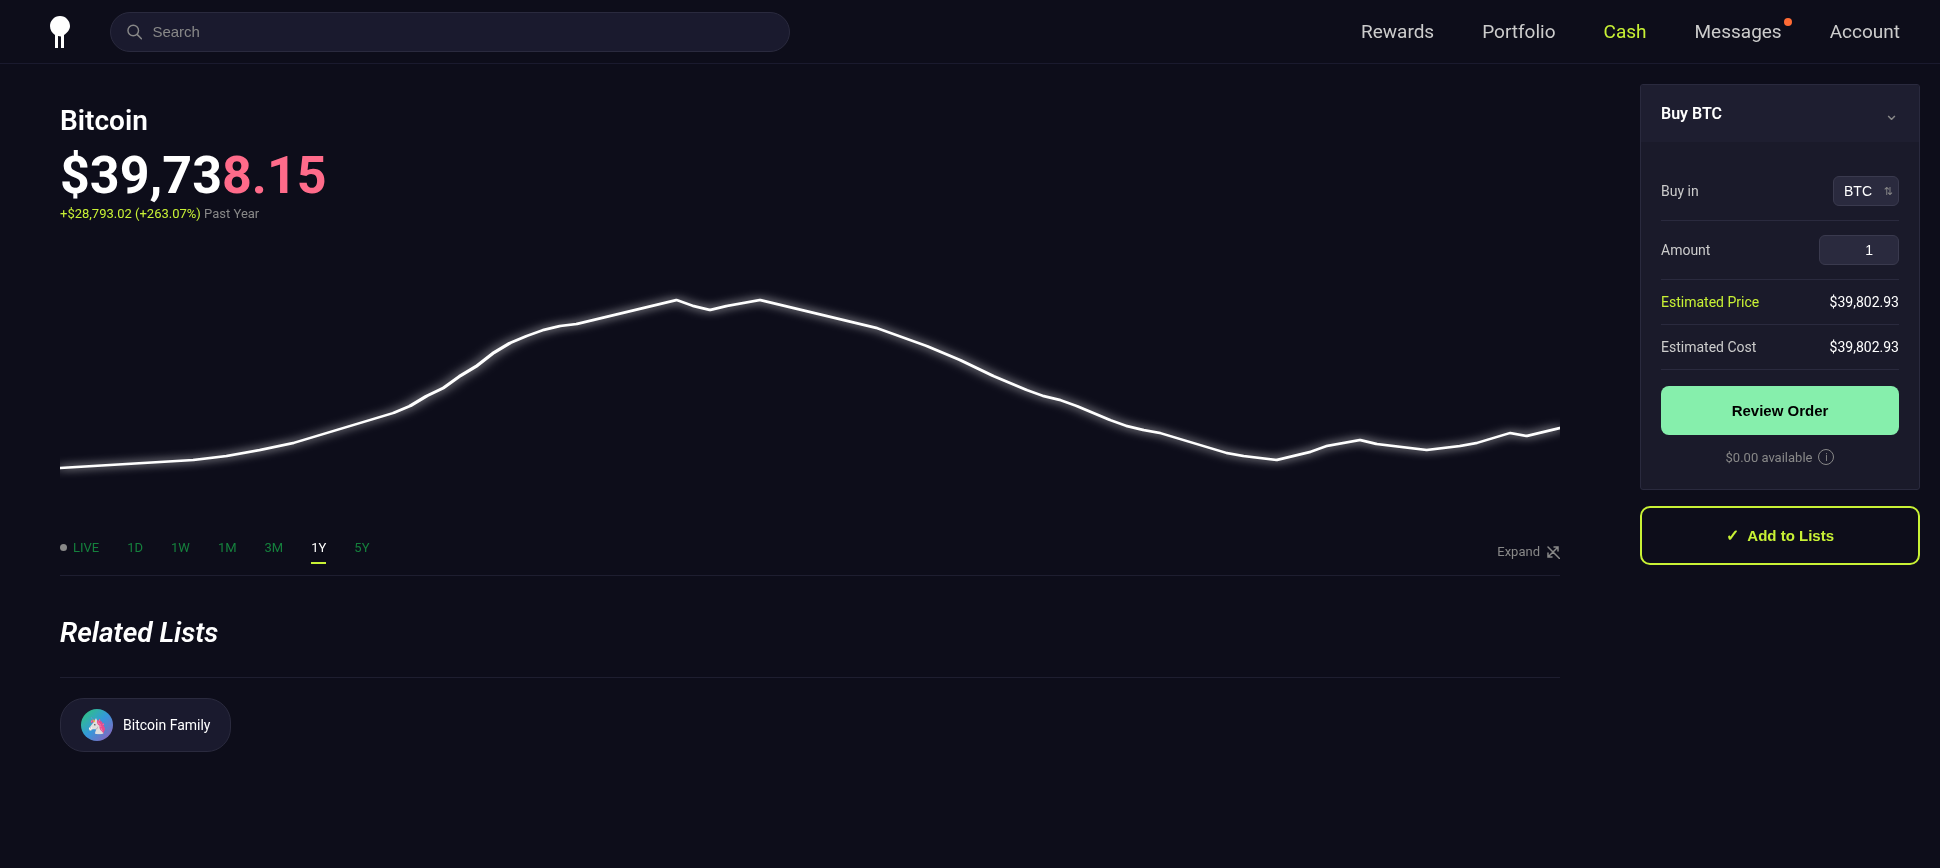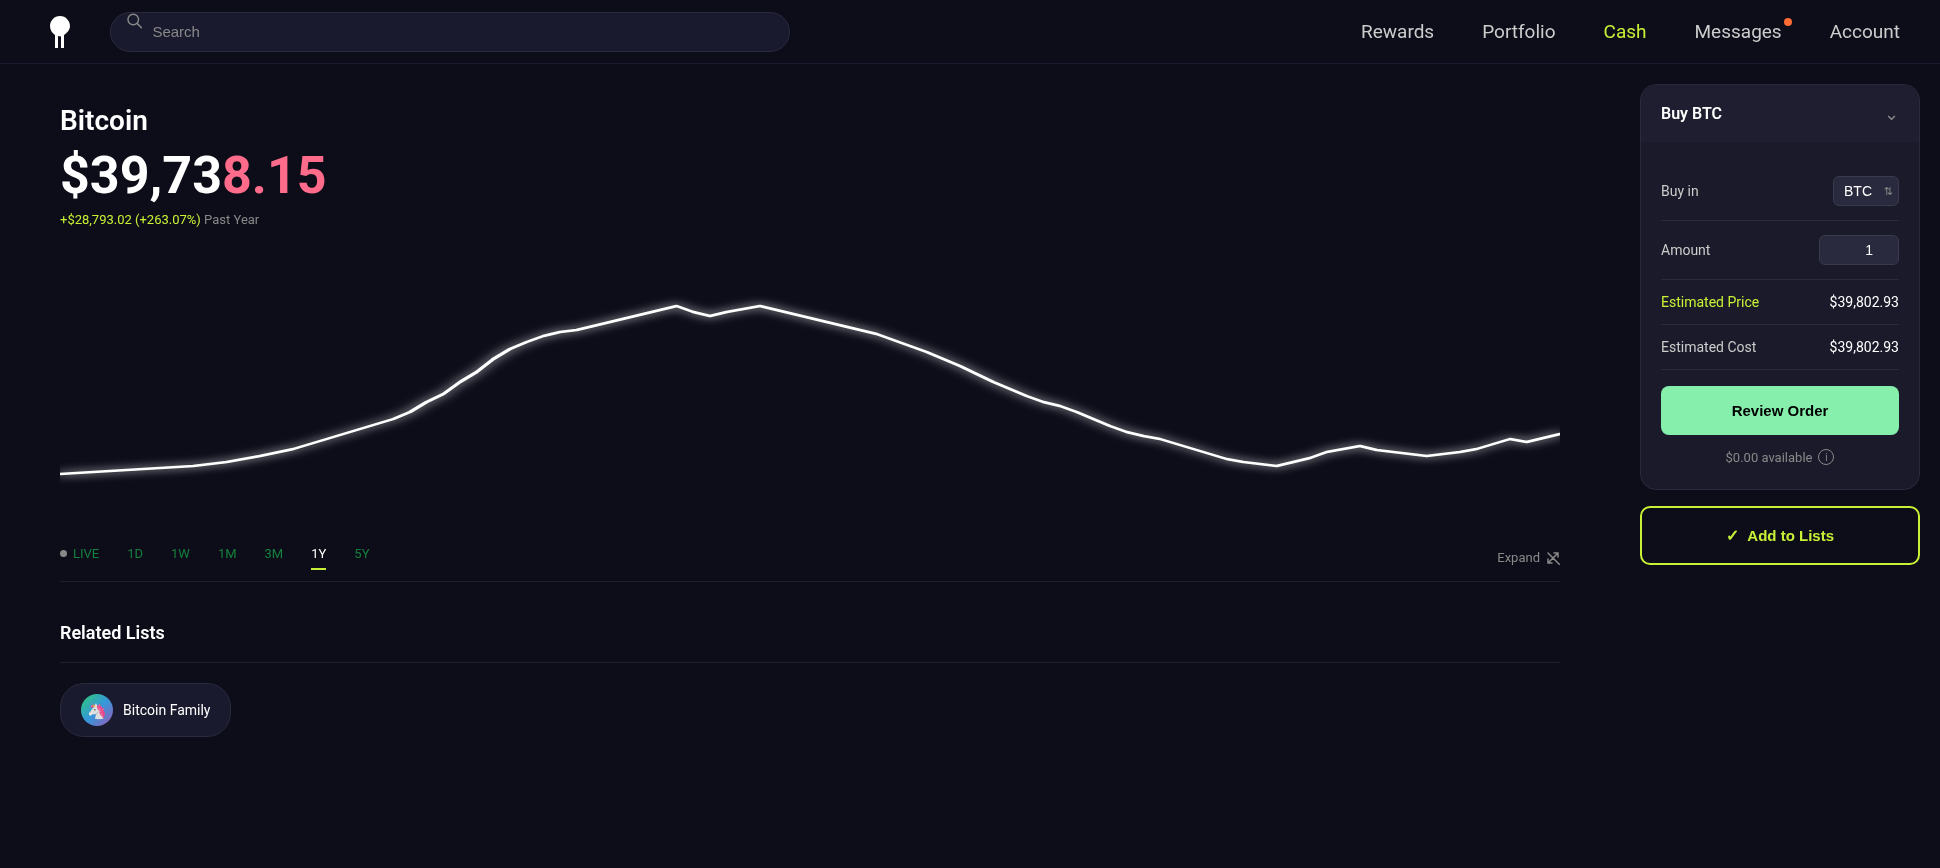--- a/index.html
+++ b/index.html
@@ -23,20 +23,21 @@
     }
     .logo {
       width: 40px;
       height: 40px;
       margin-right: 30px;
       flex-shrink: 0;
     }
     .search-bar {
       flex: 0 0 680px;
       display: flex;
+      align-items: center;
       background-color: #1a1a2e;
       border: 1px solid #2a2a3e;
       border-radius: 24px;
       padding: 0 16px;
       height: 40px;
     }
     .search-bar input {
       background: transparent;
       border: none;
       outline: none;
@@ -87,21 +88,20 @@
     .asset-title {
       font-size: 28px;
       font-weight: 600;
       color: #ffffff;
       margin-bottom: 8px;
     }
     .asset-price {
       font-size: 52px;
       font-weight: 700;
       color: #ffffff;
-      margin-bottom: 6px;
     }
     .asset-price .highlight { color: #ff6b8a; }
     .asset-change {
       font-size: 13px;
       color: #c8f135;
       margin-bottom: 7px;
     }
     .asset-change .period { color: #888888; }
 
     
@@ -160,23 +160,24 @@
       display: flex;
       align-items: center;
       gap: 6px;
       font-size: 13px;
       color: #888888;
       cursor: pointer;
     }
 
     
     .related-lists-title {
-      font-size: 18px;
+      font-size: 28px;
       font-weight: 600;
-      margin-bottom: 19px;
+      margin-bottom: 28px;
+      font-style: italic;
     }
     .related-lists-divider {
       height: 1px;
       background: #1e1e30;
       margin-bottom: 20px;
     }
     .list-item-card {
       display: inline-flex;
       align-items: center;
       gap: 10px;
@@ -207,21 +208,21 @@
       width: 320px;
       padding: 20px 20px;
       display: flex;
       flex-direction: column;
       gap: 16px;
     }
 
     .buy-widget {
       background: #1a1a2a;
       border: 1px solid #2a2a3e;
-      border-radius: 16px;
+      border-radius: 3px;
       overflow: hidden;
     }
     .buy-widget-header {
       display: flex;
       align-items: center;
       justify-content: space-between;
       padding: 18px 20px;
       background: #1e1e30;
     }
     .buy-widget-title {

